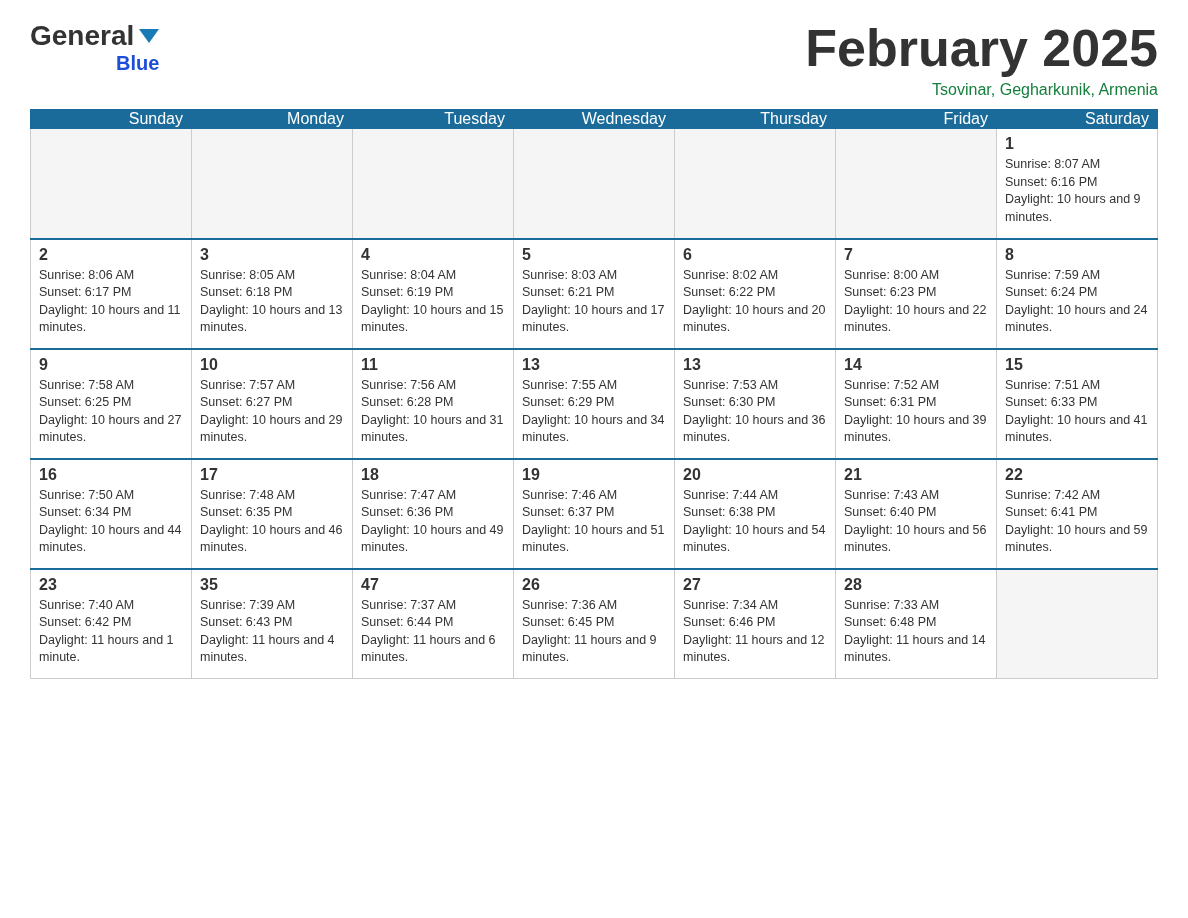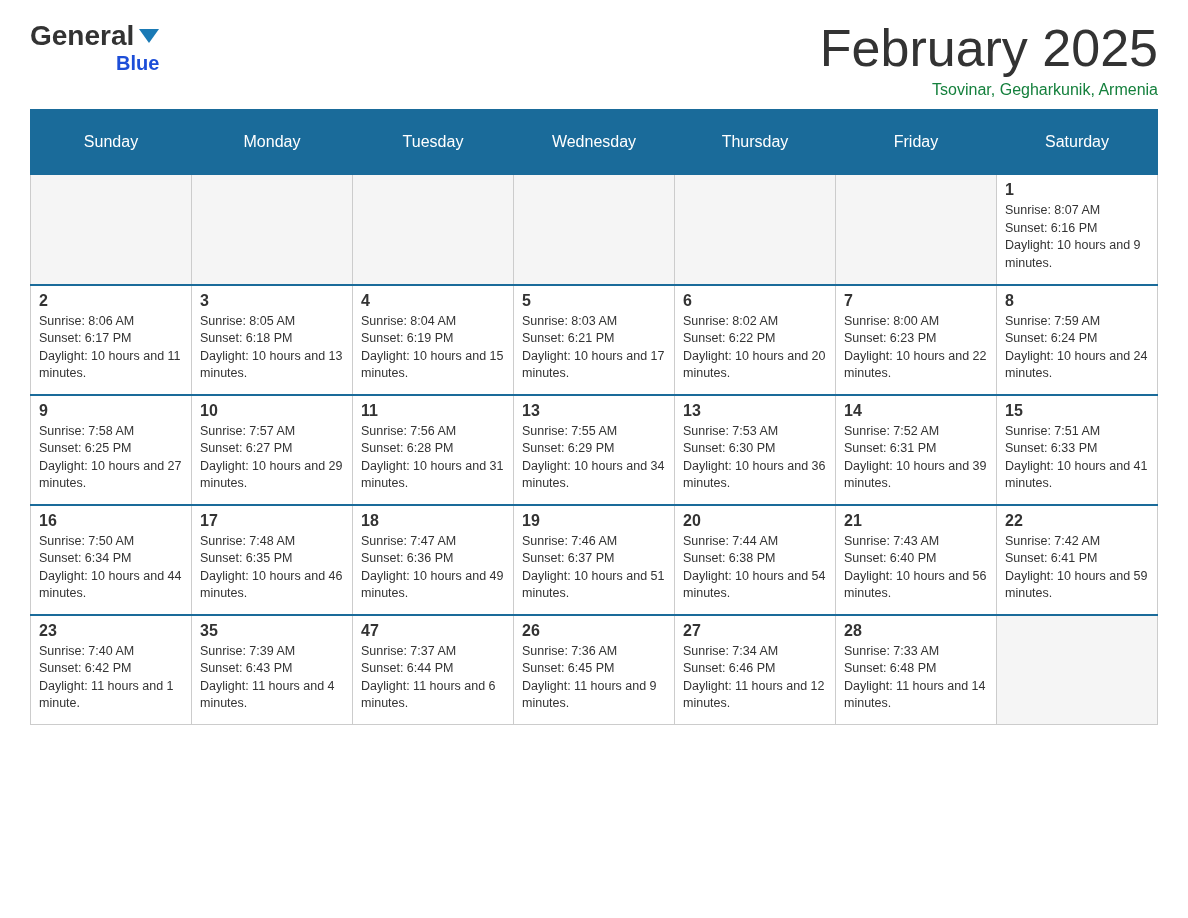--- a/index.html
+++ b/index.html
@@ -37,41 +37,41 @@
       border-left: 10px solid transparent;
       border-right: 10px solid transparent;
       border-top: 14px solid #1a7ab5;
       margin-left: 3px;
       vertical-align: middle;
     }
     .logo-blue { color: #1d4ed8; font-size: 20px; font-weight: bold; }
     .title-section { text-align: right; }
     .month-title {
       font-size: 52px;
-      font-weight: normal;
+      font-weight: bold;
       color: #333;
       line-height: 1.1;
     }
     .location {
       font-size: 16px;
       color: #15803d;
       margin-top: 4px;
     }
     .calendar {
       width: 100%;
       border-collapse: collapse;
       margin-top: 10px;
     }
     .calendar th {
       background: #1a6b9a;
       color: #fff;
-      padding: 23px 8px;
+      padding: 0 8px;
       font-size: 16px;
       font-weight: normal;
-      text-align: center;
+      text-align: right;
       border: 1px solid #1a6b9a;
     }
     .calendar td {
       vertical-align: top;
       padding: 6px 8px;
       border: 1px solid #ccc;
       width: calc(100% / 7);
       min-height: 110px;
       height: 110px;
       font-size: 13px;

